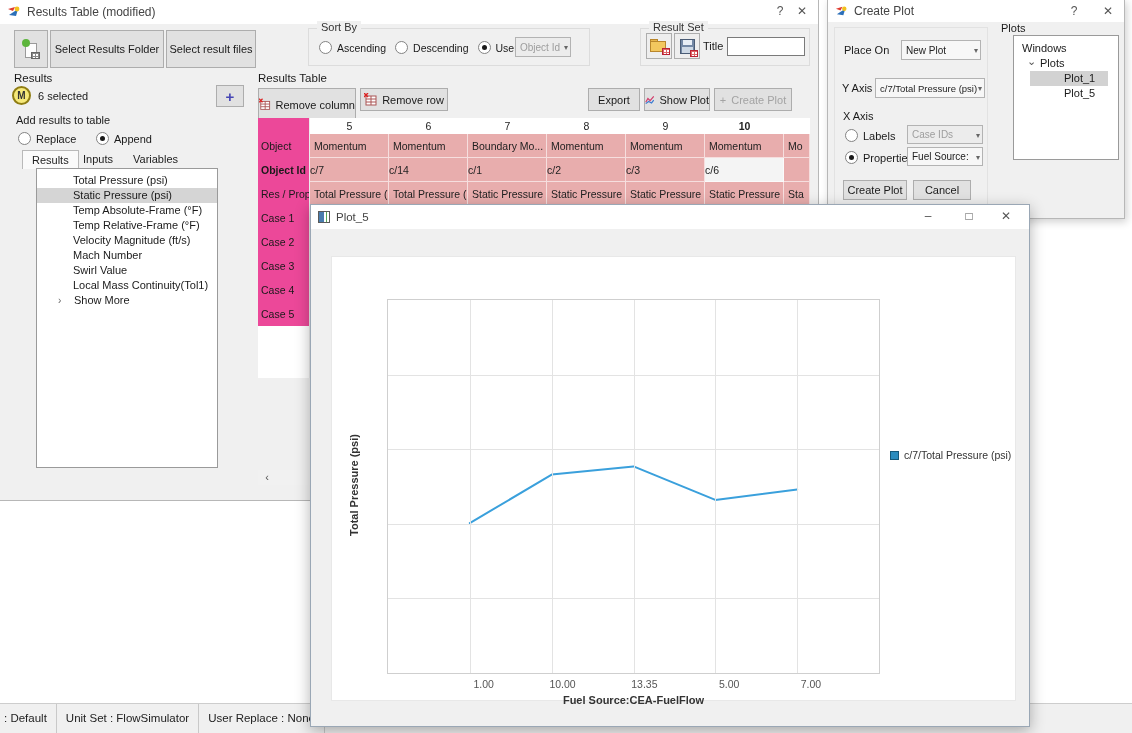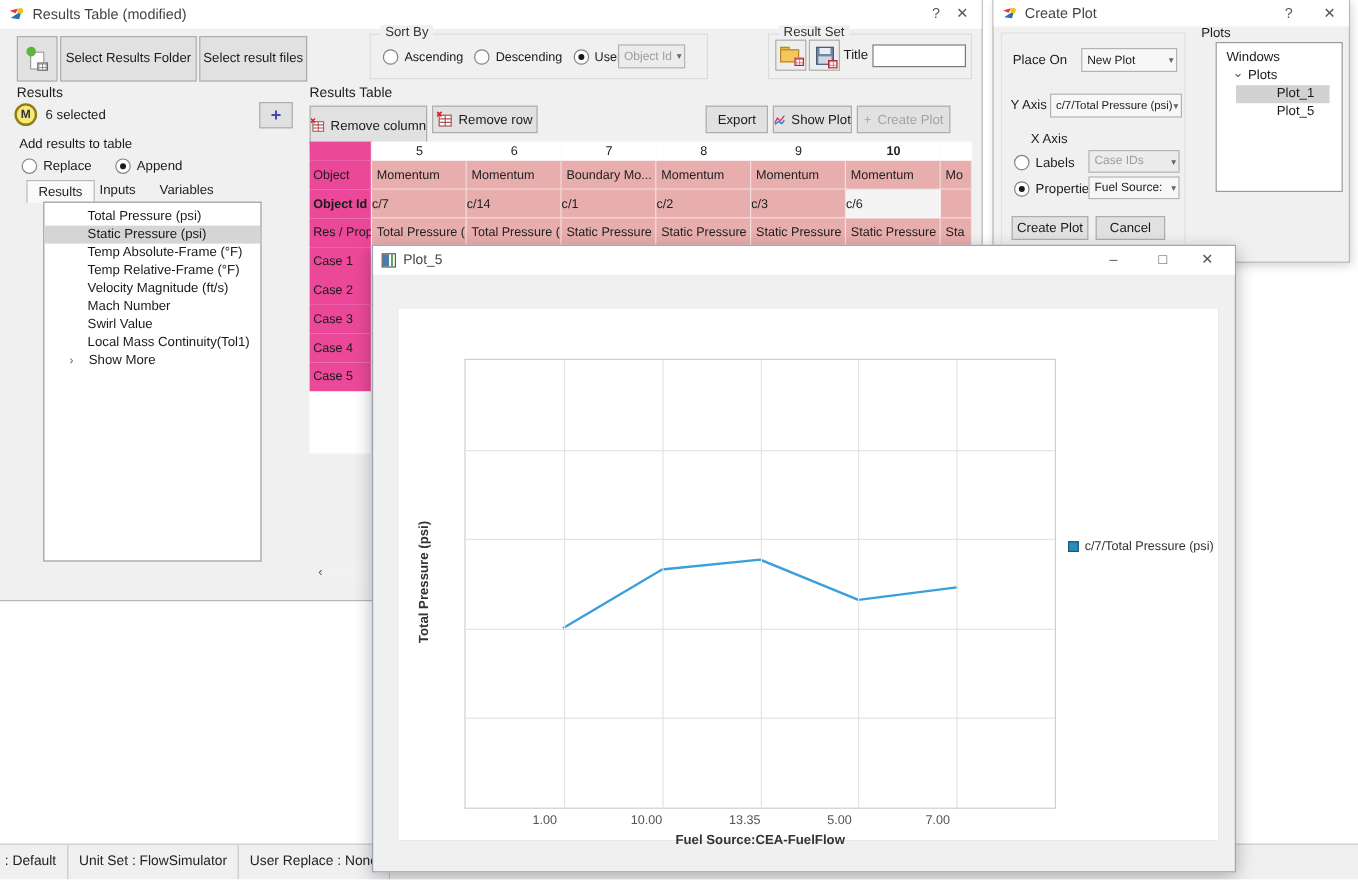--- a/index.html
+++ b/index.html
@@ -35,21 +35,21 @@
 .tcell{width:79px;background:#e8adad;line-height:24px;overflow:hidden;white-space:nowrap;border-right:1px solid rgba(255,255,255,.6);border-bottom:1px solid rgba(255,255,255,.6);font-size:10.5px;color:#222}
 .tcell.left{text-align:left;padding-left:4px}
 .tcell.partial{width:26px}
 .tcell.selcell{background:#f4f4f4}
 .tcasefill{width:500px;background:#fff}
 .bold{font-weight:bold}
 .iconbtn{position:absolute;background:#e1e1e1;border:1px solid #adadad;display:flex;align-items:center;justify-content:center}
 .hgrid{position:absolute;left:0;right:0;height:1px;background:#e3e3e3}
 .vgrid{position:absolute;top:0;bottom:0;width:1px;background:#e3e3e3}
 .ytick{position:absolute;right:6px;font-size:10.5px;color:#555;white-space:nowrap}
-.xtick{position:absolute;width:50px;text-align:left;font-size:10.5px;color:#555;white-space:nowrap}
+.xtick{position:absolute;width:50px;text-align:right;font-size:10.5px;color:#555;white-space:nowrap}
 .treeitem{height:15px;line-height:15px;white-space:nowrap;font-size:11px}
 .seg{padding:0 9px;border-right:1px solid #c9c9c9;line-height:28px;font-size:11.5px;color:#222;white-space:nowrap}
 svg{display:block}
 </style>
 </head>
 <body>
 
 <div class="canvas">
 
   <div class="win" style="left:-1px;top:-1px;width:820px;height:502px;z-index:1">
@@ -260,21 +260,21 @@
 
     <div class="group" style="left:6px;top:27px;width:154px;height:182px;border-color:#e2e2e2">
       <span class="lbl" style="left:9px;top:16px">Place On</span>
       <div class="dd" style="left:66px;top:12px;width:80px;height:20px">
           <span>New Plot</span>
         </div>
       <span class="lbl" style="left:7px;top:54px">Y Axis</span>
       <div class="dd" style="left:40px;top:50px;width:110px;height:20px;font-size:9.5px">
           <span>c/7/Total Pressure (psi)</span>
         </div>
-      <span class="lbl" style="left:24px;top:82px">X Axis</span>
+      <span class="lbl" style="left:8px;top:82px">X Axis</span>
       <div class="rrow" style="left:10px;top:101px">
         <span class="radio"></span>
         <span>Labels</span>
       </div>
       <div class="dd disabled" style="left:72px;top:97px;width:76px;height:19px">
           <span>Case IDs</span>
         </div>
       <div class="rrow" style="left:10px;top:123px">
         <span class="radio sel"></span>
         <span>Properties</span>

